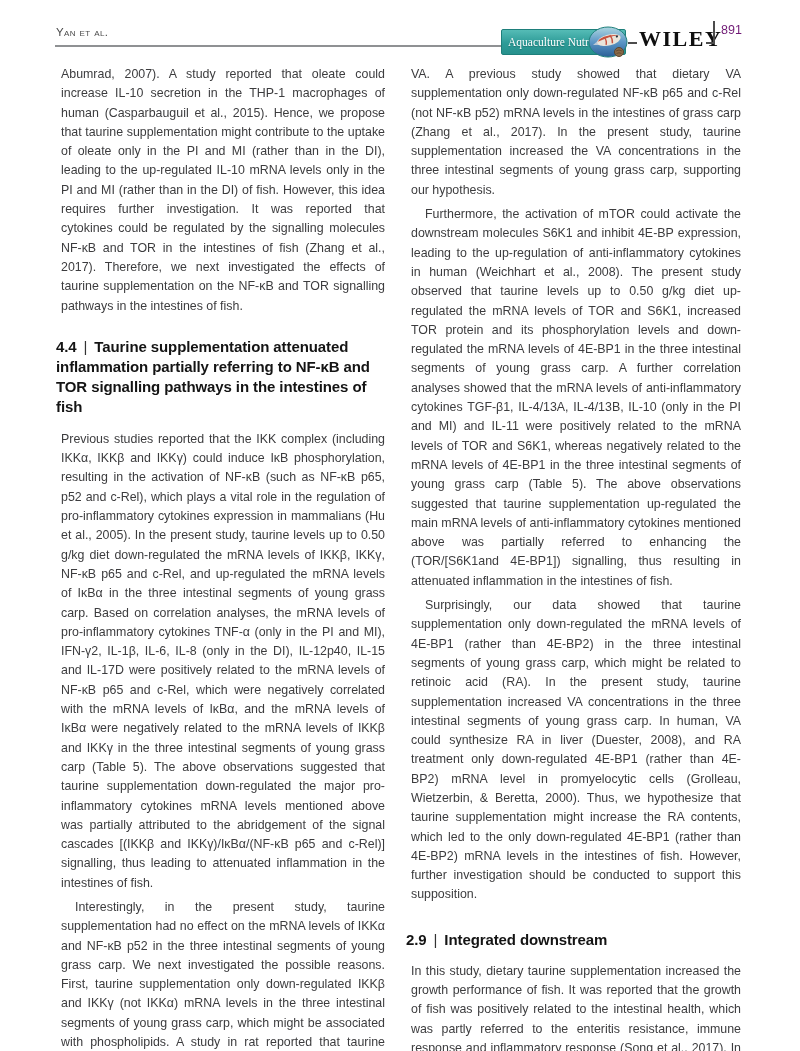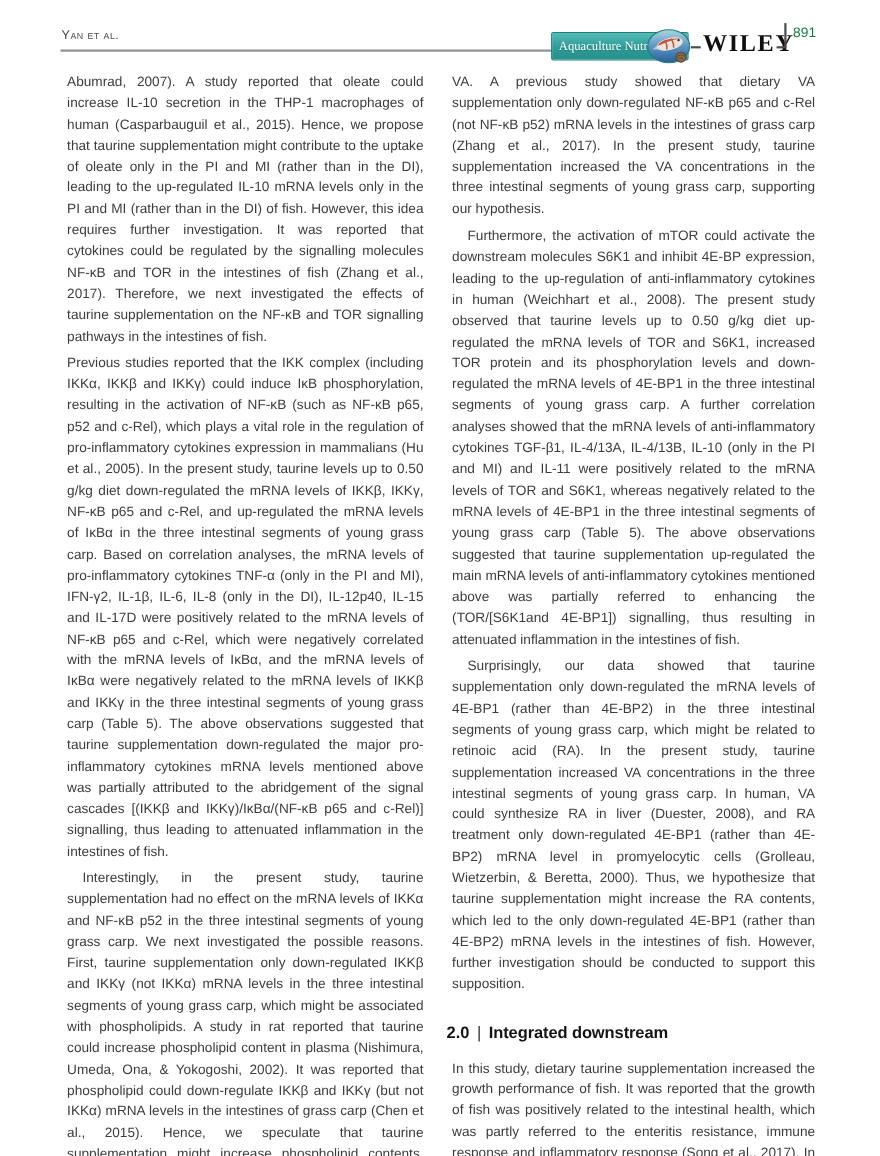--- a/index.html
+++ b/index.html
@@ -37,21 +37,21 @@
   }
   .fish-art{position:absolute;right:-3px;top:-5px;}
   .badge-dash{position:absolute;left:628px;top:42px;width:9px;height:2px;background:#4c4c4c;}
   .wiley{
     position:absolute;left:639px;top:26px;
     font-family:"Liberation Serif",serif;
     font-size:22px;font-weight:bold;letter-spacing:1.5px;color:#0f0f0f;
   }
   .pageno-hline{position:absolute;left:706px;top:42px;width:8px;height:2px;background:#4c4c4c;}
   .pageno-vline{position:absolute;left:713px;top:21px;width:2px;height:23px;background:#4c4c4c;}
-  .page-number{position:absolute;left:721px;top:23px;font-size:12.5px;color:#15803d;}
+  .page-number{position:absolute;left:721px;top:23px;font-size:12.5px;color:#701a75;}
 
   
   .col{
     position:absolute;top:60px;
     font-size:12.4px;line-height:19.3px;
     color:#3c3c3e;text-align:justify;
   }
   .col-left{left:56px;width:334px;}
   .col-right{left:406px;width:340px;}
   .col p{margin:5px;}
@@ -101,27 +101,30 @@
   </div>
 
   <div class="badge-dash"></div>
   <span class="wiley">WILEY</span>
   <div class="pageno-hline"></div>
   <div class="pageno-vline"></div>
   <span class="page-number">891</span>
 
   <div class="col col-left">
     <p>Abumrad, 2007). A study reported that oleate could increase IL-10 secretion in the THP-1 macrophages of human (Casparbauguil et al., 2015). Hence, we propose that taurine supplementation might contribute to the uptake of oleate only in the PI and MI (rather than in the DI), leading to the up-regulated IL-10 mRNA levels only in the PI and MI (rather than in the DI) of fish. However, this idea requires further investigation. It was reported that cytokines could be regulated by the signalling molecules NF-κB and TOR in the intestines of fish (Zhang et al., 2017). Therefore, we next investigated the effects of taurine supplementation on the NF-κB and TOR signalling pathways in the intestines of fish.</p>
+    <h2 class="section">
+      <span>4.4</span><span class="sep">|</span><span>Taurine supplementation attenuated inflammation partially referring to NF-κB and TOR signalling pathways in the intestines of fish</span>
+    </h2>
     <p>Previous studies reported that the IKK complex (including IKKα, IKKβ and IKKγ) could induce IκB phosphorylation, resulting in the activation of NF-κB (such as NF-κB p65, p52 and c-Rel), which plays a vital role in the regulation of pro-inflammatory cytokines expression in mammalians (Hu et al., 2005). In the present study, taurine levels up to 0.50 g/kg diet down-regulated the mRNA levels of IKKβ, IKKγ, NF-κB p65 and c-Rel, and up-regulated the mRNA levels of IκBα in the three intestinal segments of young grass carp. Based on correlation analyses, the mRNA levels of pro-inflammatory cytokines TNF-α (only in the PI and MI), IFN-γ2, IL-1β, IL-6, IL-8 (only in the DI), IL-12p40, IL-15 and IL-17D were positively related to the mRNA levels of NF-κB p65 and c-Rel, which were negatively correlated with the mRNA levels of IκBα, and the mRNA levels of IκBα were negatively related to the mRNA levels of IKKβ and IKKγ in the three intestinal segments of young grass carp (Table 5). The above observations suggested that taurine supplementation down-regulated the major pro-inflammatory cytokines mRNA levels mentioned above was partially attributed to the abridgement of the signal cascades [(IKKβ and IKKγ)/IκBα/(NF-κB p65 and c-Rel)] signalling, thus leading to attenuated inflammation in the intestines of fish.</p>
     <p class="indent">Interestingly, in the present study, taurine supplementation had no effect on the mRNA levels of IKKα and NF-κB p52 in the three intestinal segments of young grass carp. We next investigated the possible reasons. First, taurine supplementation only down-regulated IKKβ and IKKγ (not IKKα) mRNA levels in the three intestinal segments of young grass carp, which might be associated with phospholipids. A study in rat reported that taurine could increase phospholipid content in plasma (Nishimura, Umeda, Ona, &amp; Yokogoshi, 2002). It was reported that phospholipid could down-regulate IKKβ and IKKγ (but not IKKα) mRNA levels in the intestines of grass carp (Chen et al., 2015). Hence, we speculate that taurine supplementation might increase phospholipid contents, thus leading to the only down-regulated IKKβ and IKKγ (but not IKKα) mRNA levels in the intestines of fish. However, this idea still remains to be elucidated further. Second, taurine supplementation only down-regulated NF-κB p65 and c-Rel (rather than NF-κB p52) mRNA levels in the three intestinal segments of young grass carp, which might be related to</p>
   </div>
 
   <div class="col col-right">
     <p>VA. A previous study showed that dietary VA supplementation only down-regulated NF-κB p65 and c-Rel (not NF-κB p52) mRNA levels in the intestines of grass carp (Zhang et al., 2017). In the present study, taurine supplementation increased the VA concentrations in the three intestinal segments of young grass carp, supporting our hypothesis.</p>
     <p class="indent">Furthermore, the activation of mTOR could activate the downstream molecules S6K1 and inhibit 4E-BP expression, leading to the up-regulation of anti-inflammatory cytokines in human (Weichhart et al., 2008). The present study observed that taurine levels up to 0.50 g/kg diet up-regulated the mRNA levels of TOR and S6K1, increased TOR protein and its phosphorylation levels and down-regulated the mRNA levels of 4E-BP1 in the three intestinal segments of young grass carp. A further correlation analyses showed that the mRNA levels of anti-inflammatory cytokines TGF-β1, IL-4/13A, IL-4/13B, IL-10 (only in the PI and MI) and IL-11 were positively related to the mRNA levels of TOR and S6K1, whereas negatively related to the mRNA levels of 4E-BP1 in the three intestinal segments of young grass carp (Table 5). The above observations suggested that taurine supplementation up-regulated the main mRNA levels of anti-inflammatory cytokines mentioned above was partially referred to enhancing the (TOR/[S6K1and 4E-BP1]) signalling, thus resulting in attenuated inflammation in the intestines of fish.</p>
     <p class="indent">Surprisingly, our data showed that taurine supplementation only down-regulated the mRNA levels of 4E-BP1 (rather than 4E-BP2) in the three intestinal segments of young grass carp, which might be related to retinoic acid (RA). In the present study, taurine supplementation increased VA concentrations in the three intestinal segments of young grass carp. In human, VA could synthesize RA in liver (Duester, 2008), and RA treatment only down-regulated 4E-BP1 (rather than 4E-BP2) mRNA level in promyelocytic cells (Grolleau, Wietzerbin, &amp; Beretta, 2000). Thus, we hypothesize that taurine supplementation might increase the RA contents, which led to the only down-regulated 4E-BP1 (rather than 4E-BP2) mRNA levels in the intestines of fish. However, further investigation should be conducted to support this supposition.</p>
     <h2 class="section single">
-      <span>2.0</span><span class="sep">|</span><span>Integrated downstream</span>
+      <span>2.9</span><span class="sep">|</span><span>Integrated downstream</span>
     </h2>
     <p>In this study, dietary taurine supplementation increased the growth performance of fish. It was reported that the growth of fish was positively related to the intestinal health, which was partly referred to the enteritis resistance, immune response and inflammatory response (Song et al., 2017). In the present study, first, dietary supplementation alleviated enteritis morbidity in the intestines of fish, which enhanced the enteritis resistance; second, dietary taurine supplementation increased antibacterial compounds (LZ activities, ACP activities, C3, C4 and IgM contents as well as antimicrobial peptides mRNA levels), which strengthened the immune response in the intestines of fish; third, dietary taurine supplementation down-regulated the major pro-inflammatory cytokines mRNA levels and up-regulated the main anti-inflammatory cytokines mRNA levels, leading to the improved inflammatory resistance in the intestines of fish.</p>
   </div>
 
 </div>
 
 </body></html>

